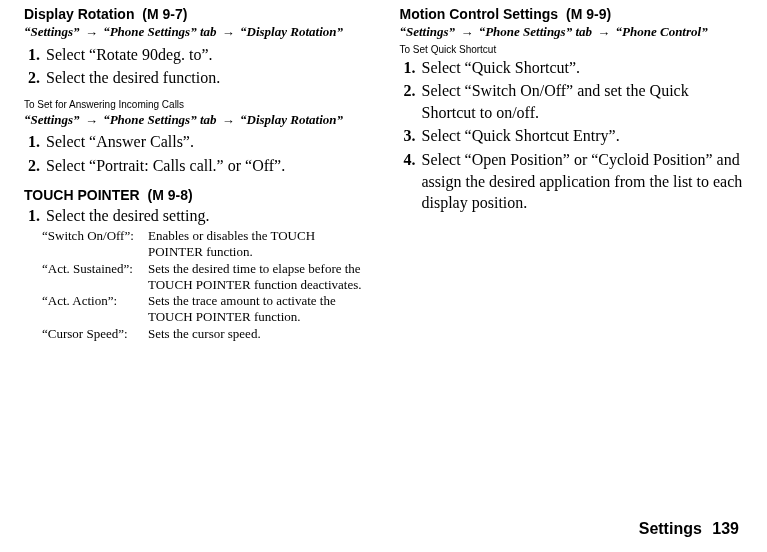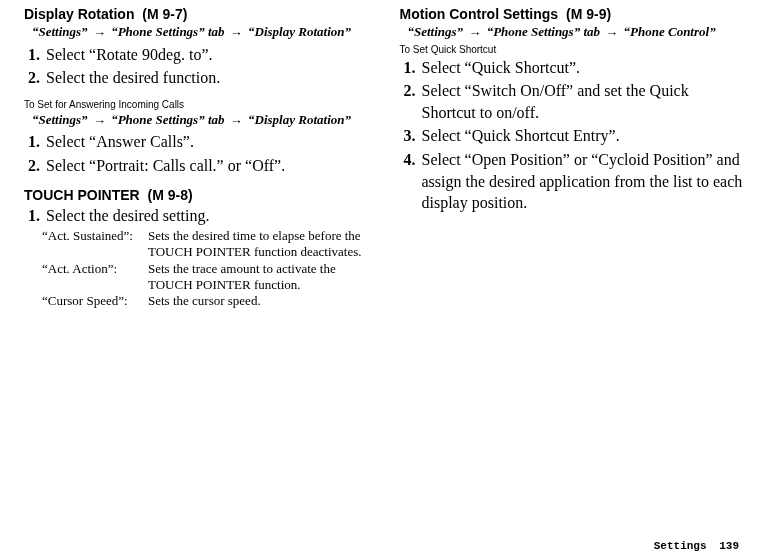--- a/index.html
+++ b/index.html
@@ -30,21 +30,21 @@
   }
   .section-title .mcode {
     font-weight: bold;
     margin-left: 4px;
   }
   .nav-path {
     font-style: italic;
     font-weight: bold;
     font-family: "Times New Roman", serif;
     font-size: 13px;
-    margin: 0 0 4px 8px;
+    margin: 0 0 4px 0;
     line-height: 1.2;
   }
   .arrow {
     font-style: normal;
     font-weight: normal;
     padding: 0 2px;
   }
   ol.steps {
     margin: 0 0 10px 0;
     padding: 0 0 0 20px;
@@ -78,24 +78,24 @@
   .defrow .term {
     white-space: nowrap;
     padding-right: 4px;
     min-width: 102px;
   }
   .defrow .desc {
     flex: 1;
   }
   .footer {
     position: absolute;
-    bottom: 0;
+    bottom: 14px;
     right: 28px;
-    font-family: Liberation Mono, monospace;
-    font-size: 11px;
+    font-family: Liberation Sans, sans-serif;
+    font-size: 16px;
     font-weight: bold;
   }
   .footer .label {
     font-weight: bold;
   }
   .footer .pnum {
     font-weight: bold;
     margin-left: 6px;
   }
 </style>
@@ -137,20 +137,24 @@
 
     <p class="section-title">
       <span>TOUCH POINTER</span>
       <span class="mcode">(M 9-8)</span>
     </p>
     <ol class="steps" style="margin-bottom:2px">
       <li>Select the desired setting.</li>
     </ol>
     <div class="defs">
       <div class="defrow">
+        <div class="term">“Switch On/Off”:</div>
+        <div class="desc">Enables or disables the TOUCH POINTER function.</div>
+      </div>
+      <div class="defrow">
         <div class="term">“Act. Sustained”:</div>
         <div class="desc">Sets the desired time to elapse before the TOUCH POINTER function deactivates.</div>
       </div>
       <div class="defrow">
         <div class="term">“Act. Action”:</div>
         <div class="desc">Sets the trace amount to activate the TOUCH POINTER function.</div>
       </div>
       <div class="defrow">
         <div class="term">“Cursor Speed”:</div>
         <div class="desc">Sets the cursor speed.</div>

